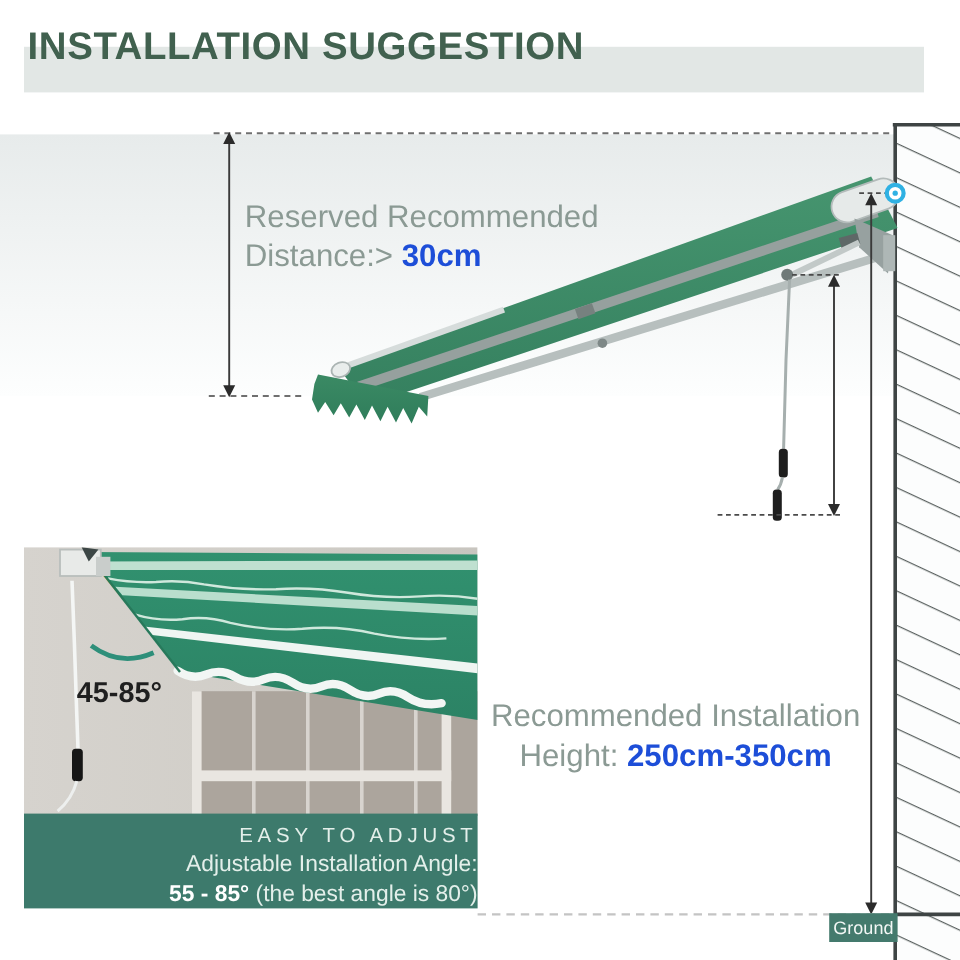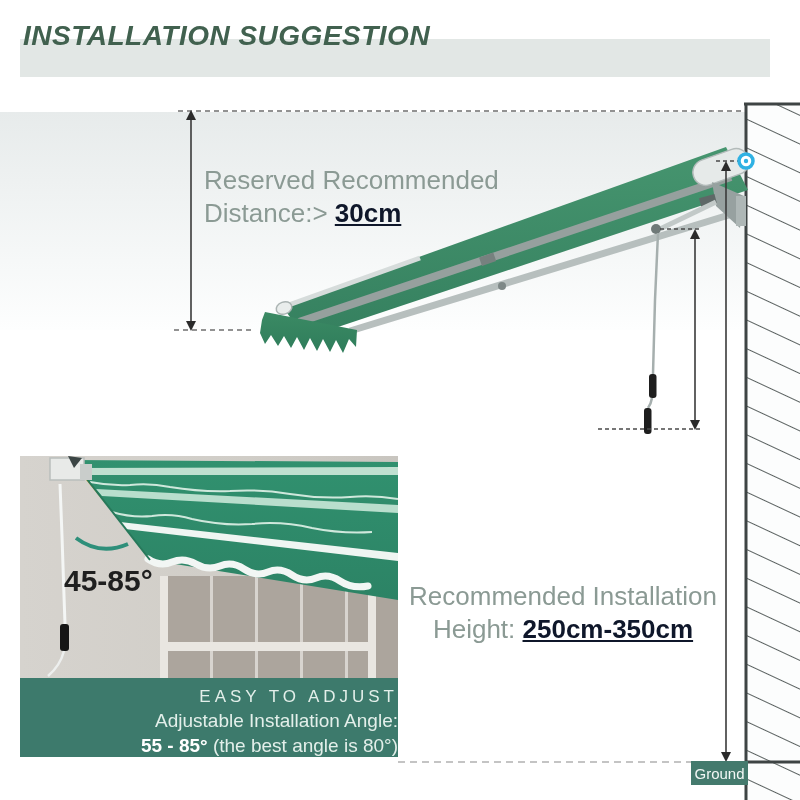--- a/index.html
+++ b/index.html
@@ -1,31 +1,31 @@
 <!DOCTYPE html>
 <html><head>
 <meta charset="utf-8">
 <style>
   html,body{margin:0;padding:0;background:#fff;}
   .canvas{position:relative;width:800px;height:800px;background:#fff;overflow:hidden;
           font-family:"Liberation Sans",sans-serif;}
   .title-band{position:absolute;left:20px;top:39px;width:750px;height:38px;background:#E2E7E5;}
-  .page-title{position:absolute;left:23px;top:20px;font-size:28px;font-weight:800;
-              color:#41614F;letter-spacing:.5px;white-space:nowrap;font-style:italic;}
+  .page-title{position:absolute;left:23px;top:20px;font-size:32px;font-weight:800;
+              color:#41614F;letter-spacing:.5px;white-space:nowrap;}
   .diagram-svg{position:absolute;left:0;top:0;}
   .ann{position:absolute;color:#8B9A94;font-size:26px;line-height:33px;white-space:nowrap;}
-  .ann b{color:#0f172a;font-weight:700;text-decoration:underline;}
+  .ann b{color:#1d4ed8;font-weight:700;}
   .ann.reserved{left:204px;top:164px;text-align:left;}
   .ann.crank{left:418px;top:299px;width:220px;text-align:center;}
   .ann.height{left:408px;top:580px;width:310px;text-align:center;}
   .ground-badge{position:absolute;left:691px;top:761px;width:57px;height:24px;background:#447A6D;
                 color:#F2F7F5;font-size:15px;display:flex;align-items:center;justify-content:center;}
   .inset{position:absolute;left:20px;top:456px;width:378px;height:301px;}
   .inset-photo{position:absolute;left:0;top:0;}
-  .angle-label{position:absolute;left:44px;top:108px;font-size:30px;font-weight:600;color:#1F1F1F;}
+  .angle-label{position:absolute;left:44px;top:108px;font-size:24px;font-weight:600;color:#1F1F1F;}
   .inset-caption{position:absolute;left:0;top:222px;width:378px;height:79px;background:#3D7A6C;
                  color:#E3EFEA;text-align:right;}
   .cap-title{font-size:17px;letter-spacing:4px;margin-top:9px;}
   .cap-line{font-size:19px;margin-top:3px;}
   .cap-line b{font-weight:700;color:#FFFFFF;}
 </style>
 </head>
 <body>
 
 <div class="canvas">

